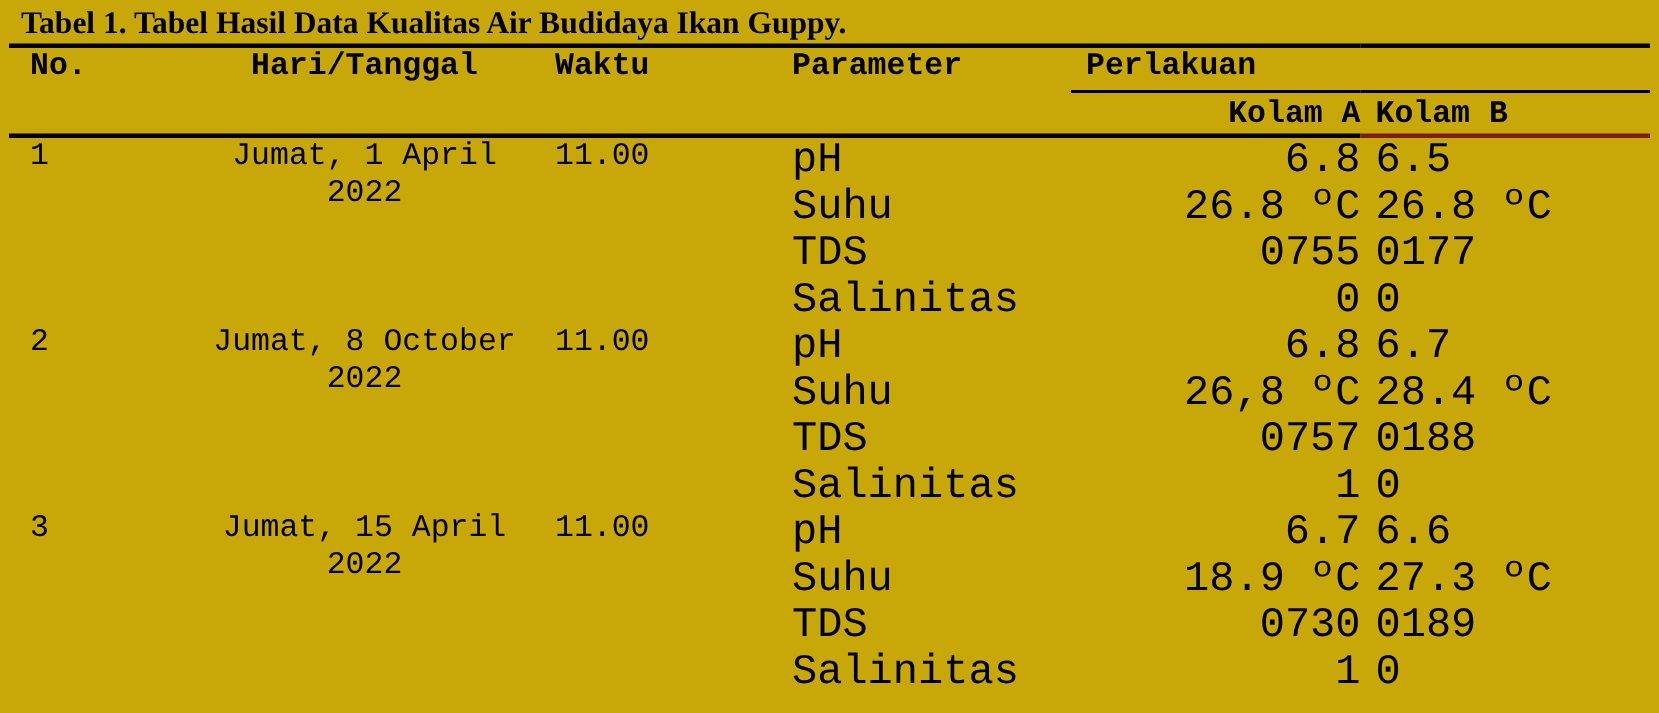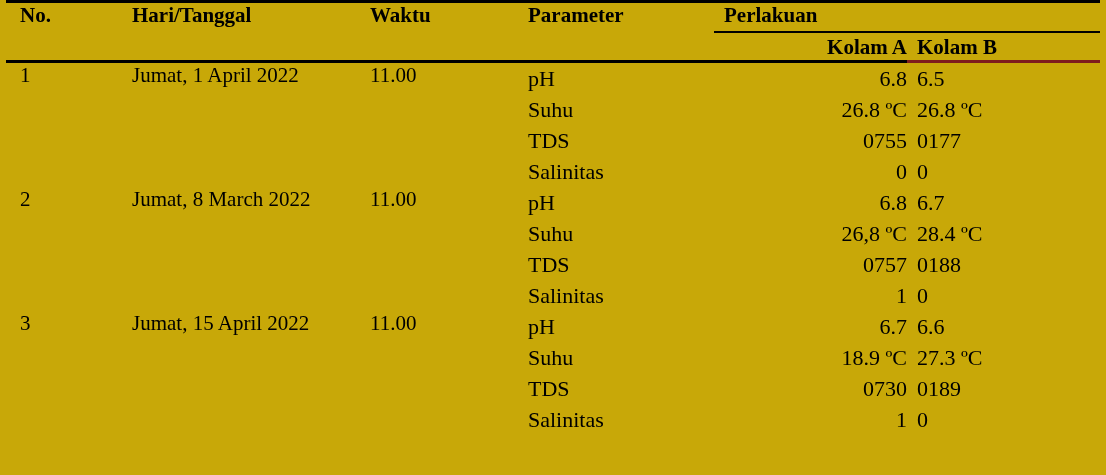--- a/index.html
+++ b/index.html
@@ -25,20 +25,21 @@
     font-size: 21px;
     font-weight: bold;
     line-height: 26px;
     padding: 2px 0 1px 8px;
     white-space: nowrap;
   }
   table.qtable {
     width: 1094px;
     border-collapse: collapse;
     table-layout: fixed;
+    font-family: Liberation Mono, monospace;
   }
   table.qtable td, table.qtable th {
     padding: 0;
     vertical-align: top;
     font-size: 21px;
     line-height: 25px;
   }
   
   .hdr-top {
     height: 30px;
@@ -47,21 +48,21 @@
     font-weight: bold;
     font-size: 21px;
   }
   .rule-top {
     border-top: 3px solid #000;
   }
   .rule-thin-bot {
     border-bottom: 2px solid #000;
   }
   .col-no      { width: 98px;  padding-left: 14px !important; }
-  .col-date    { width: 222px; padding-left: 14px !important; }
+  .col-date    { width: 222px; padding-left: 14px !important; text-align: center; }
   .col-time    { width: 148px; padding-left: 16px !important; }
   .col-param   { width: 186px; padding-left: 10px !important; }
   .col-a       { width: 180px; padding-left: 10px !important; text-align: right; }
   .col-b       { width: 200px; padding-left: 10px !important; }
 
   .perlakuan-group {
     font-weight: bold;
     font-size: 21px;
     padding-left: 10px !important;
     padding-bottom: 2px !important;
@@ -75,38 +76,39 @@
     vertical-align: middle;
   }
   .param-list, .val-list {
     list-style: none;
     margin: 0;
     padding: 0;
   }
   .param-list li, .val-list li {
     height: 31px;
     line-height: 31px;
-    font-size: 22px;
+    font-size: 28px;
     white-space: nowrap;
   }
   .group-cell {
     padding-top: 0 !important;
   }
   .num-cell, .date-cell, .time-cell {
     font-size: 21px;
   }
   .last-row td {
     padding-bottom: 0;
   }
 </style>
 </head>
 <body>
 
 <div class="page">
 
+  <div class="caption">Tabel 1. Tabel Hasil Data Kualitas Air Budidaya Ikan Guppy.</div>
 
   <table class="qtable">
     <thead>
       <tr class="hdr-top">
         <td class="col-no hdr-cell rule-top vcenter" rowspan="2">No.</td>
         <td class="col-date hdr-cell rule-top vcenter" rowspan="2">Hari/Tanggal</td>
         <td class="col-time hdr-cell rule-top vcenter" rowspan="2">Waktu</td>
         <td class="col-param hdr-cell rule-top vcenter" rowspan="2">Parameter</td>
         <td class="perlakuan-group rule-top rule-thin-bot" colspan="2">Perlakuan</td>
       </tr>
@@ -142,21 +144,21 @@
             <li>6.5</li>
             <li>26.8 ºC</li>
             <li>0177</li>
             <li>0</li>
           </ul>
         </td>
       </tr>
 
       <tr>
         <td class="col-no num-cell group-cell vcenter">2</td>
-        <td class="col-date date-cell group-cell vcenter">Jumat, 8 March 2022</td>
+        <td class="col-date date-cell group-cell vcenter">Jumat, 8 October 2022</td>
         <td class="col-time time-cell group-cell vcenter">11.00</td>
         <td class="col-param group-cell">
           <ul class="param-list">
             <li>pH</li>
             <li>Suhu</li>
             <li>TDS</li>
             <li>Salinitas</li>
           </ul>
         </td>
         <td class="col-a group-cell">

